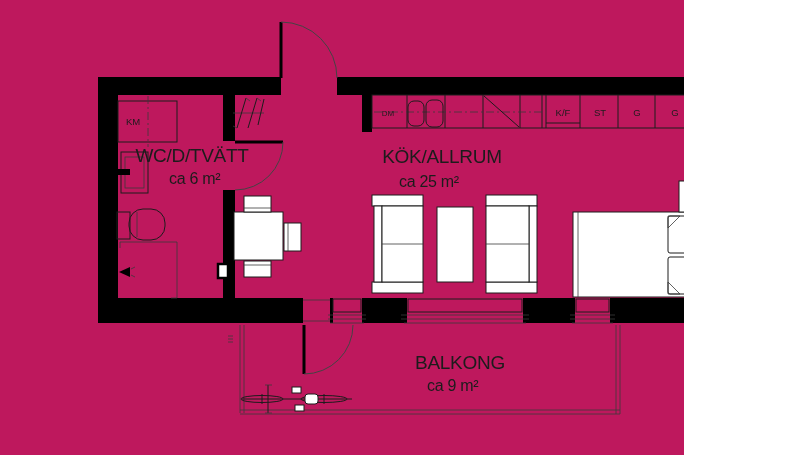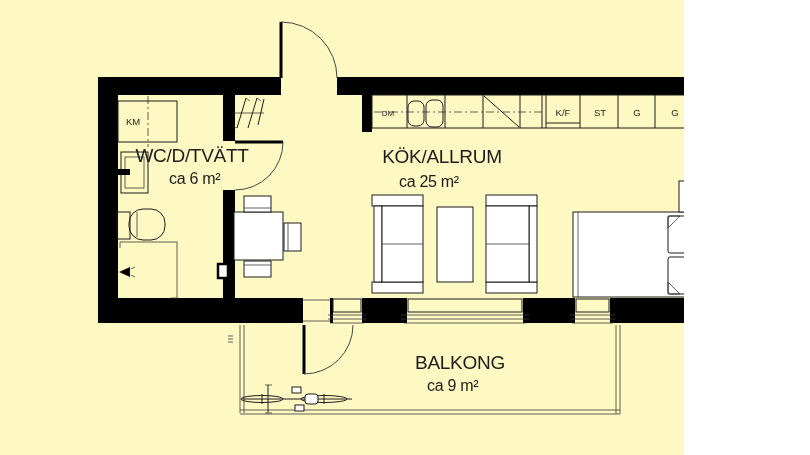--- a/index.html
+++ b/index.html
@@ -1,16 +1,16 @@
 <!DOCTYPE html>
 <html><head>
 <meta charset="utf-8">
 <style>
   html,body{margin:0;padding:0;background:#ffffff;}
-  .stage{position:relative;width:684px;height:455px;background:#fef9c3;overflow:hidden;
+  .stage{position:relative;width:684px;height:455px;background:#be185d;overflow:hidden;
          font-family:"Liberation Sans",sans-serif;}
   svg text{fill:#1c1c1c;letter-spacing:-0.3px;}
   .room-name{font-size:19px;}
   .room-area{font-size:16px;}
   .cab-label{font-size:9.5px;letter-spacing:0;}
   .tiny-label{font-size:8px;letter-spacing:0;}
   .wall{fill:#000;}
   .ln{fill:none;stroke:#1c1c1c;stroke-width:1;}
   .lnthin{fill:none;stroke:#3a3a3a;stroke-width:0.8;}
   .leaf{stroke:#000;stroke-width:3;}

